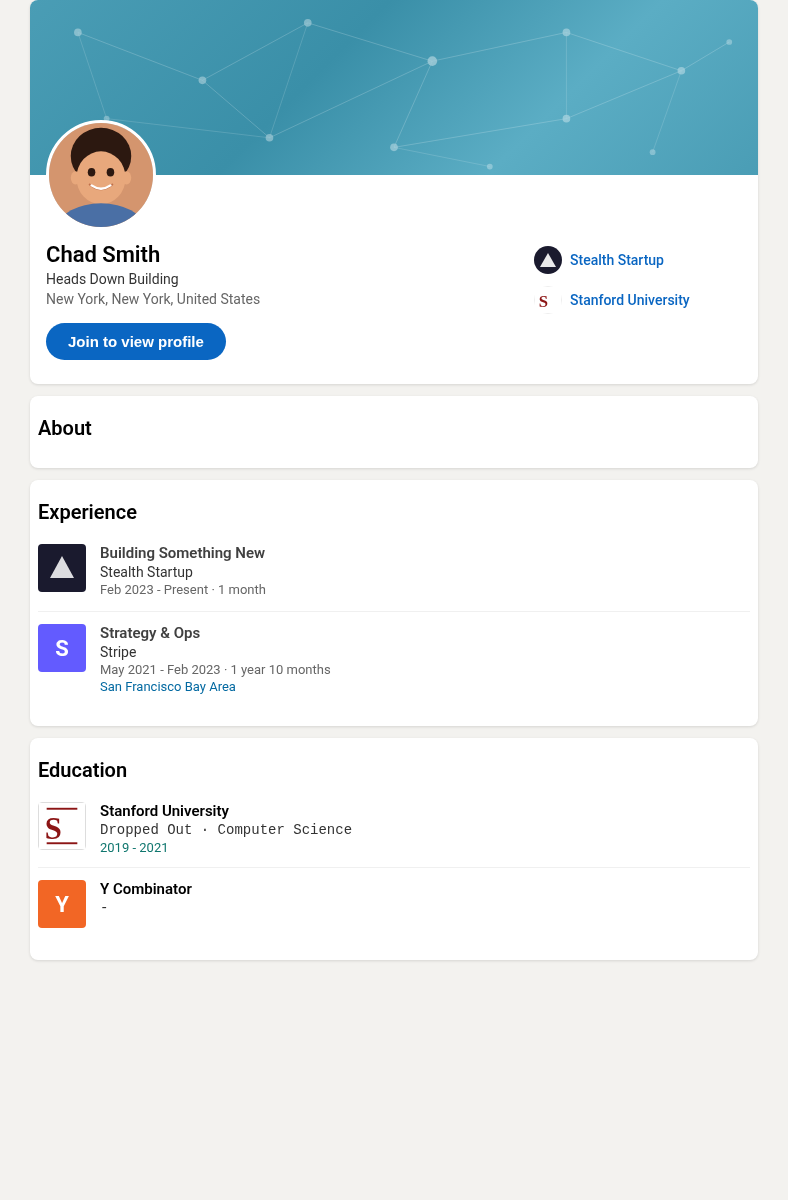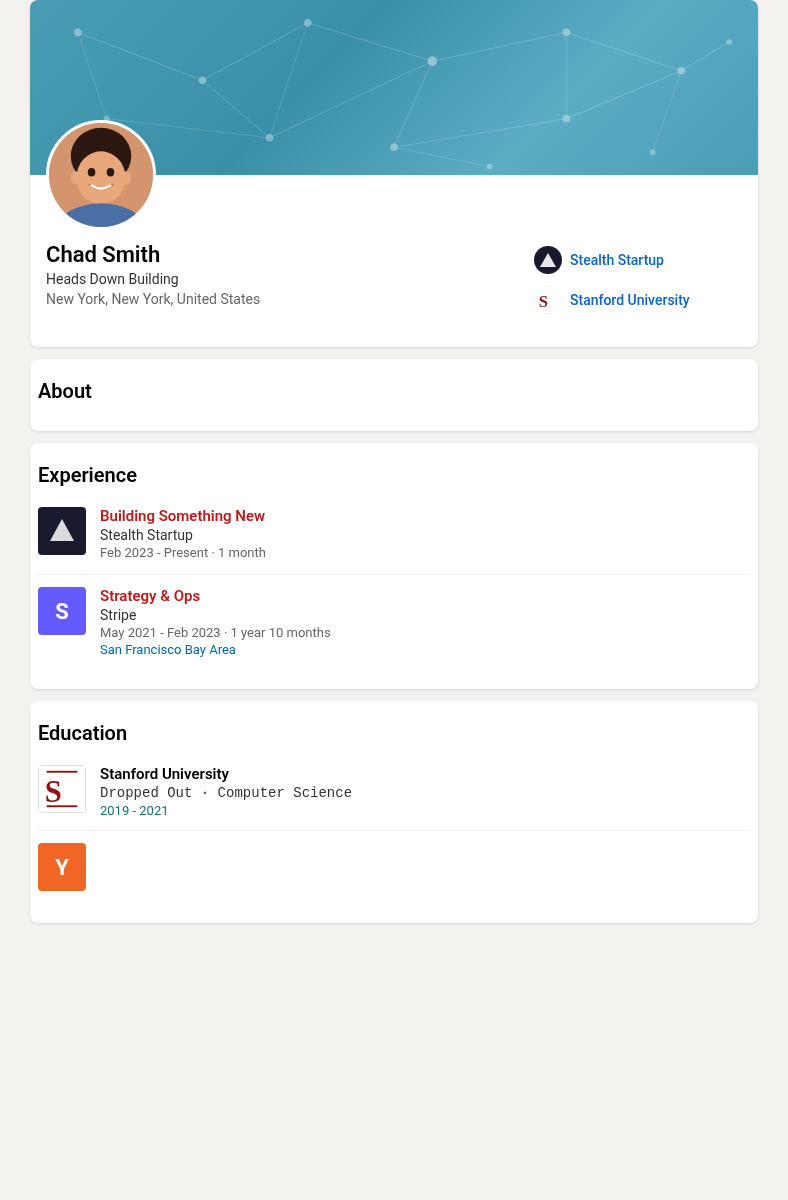--- a/index.html
+++ b/index.html
@@ -197,21 +197,21 @@
       font-size: 20px;
       font-weight: bold;
       color: #fff;
     }
 
     .exp-details { flex: 1; }
 
     .exp-title {
       font-size: 15px;
       font-weight: 600;
-      color: #b91c1c;
+      color: #404040;
       margin-bottom: 2px;
     }
 
     .exp-company {
       font-size: 14px;
       color: #333;
       margin-bottom: 2px;
     }
 
     .exp-dates {
@@ -358,20 +358,21 @@
             <ellipse cx="55" cy="110" rx="45" ry="25" fill="#4a6fa5"></ellipse>
           </svg>
         </div>
       </div>
 
       <div class="profile-info-row">
         <div class="profile-left">
           <div class="profile-name">Chad Smith</div>
           <div class="profile-headline">Heads Down Building</div>
           <div class="profile-location">New York, New York, United States</div>
+          <button class="join-button">Join to view profile</button>
         </div>
 
         <div class="profile-right">
 
           <div class="profile-affiliation">
             <div class="affiliation-icon stealth-icon">
 
               <svg width="18" height="18" viewBox="0 0 18 18">
                 <polygon points="9,2 17,16 1,16" fill="white" opacity="0.9"></polygon>
               </svg>
@@ -444,16 +445,20 @@
         <div class="edu-school">Stanford University</div>
         <div class="edu-degree">Dropped Out · Computer Science</div>
         <div class="edu-years">2019 - 2021</div>
       </div>
     </div>
 
     <div class="edu-item">
       <div class="school-logo yc-logo" style="border-radius:4px;">
         <span style="font-size:22px; font-weight:700; color:white;">Y</span>
       </div>
+      <div class="edu-details">
+        <div class="edu-school">Y Combinator</div>
+        <div class="edu-degree">-</div>
+      </div>
     </div>
   </div>
 
 </div>
 
 </body></html>

